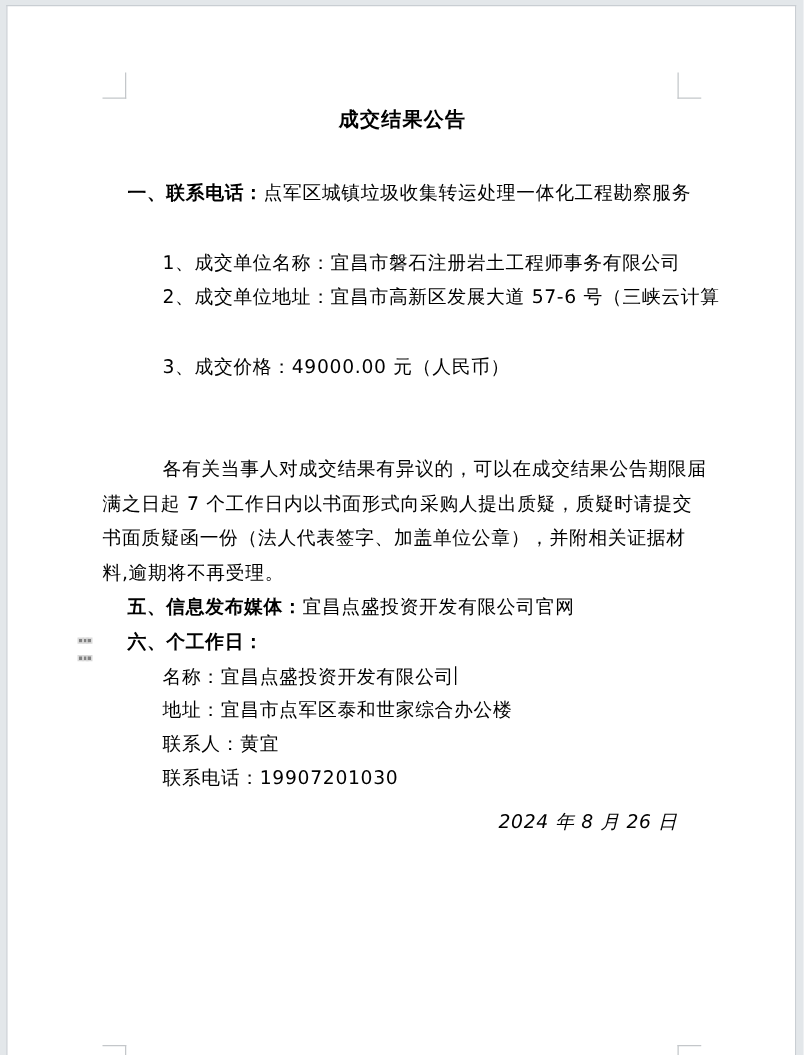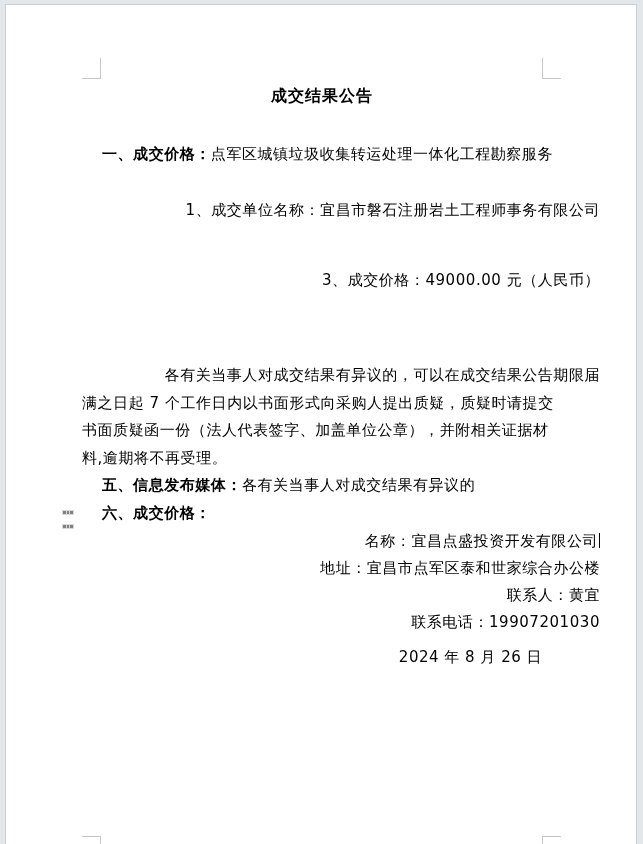--- a/index.html
+++ b/index.html
@@ -35,25 +35,25 @@
     text-align:center;font-size:16px;font-weight:700;letter-spacing:1px;
   }
   .line{
     position:absolute;width:470px;
     font-size:15px;line-height:17px;letter-spacing:0.55px;
     white-space:nowrap;
   }
   .line .b{font-weight:700;}
   .ind0{left:82px;}
   .indh{left:102px;}
-  .indp{left:130px;text-align:right;}
+  .indp{left:130px;}
 
   .date-line{
     position:absolute;left:82px;top:648px;width:460px;
-    text-align:right;font-size:15px;letter-spacing:0.5px;
+    text-align:right;font-size:15px;letter-spacing:0.5px;font-style:italic;
   }
 
   .caret{
     display:inline-block;width:1px;height:15px;
     background:#000;margin-left:1px;vertical-align:-2px;
   }
 
   
   .drag-handle{
     position:absolute;left:63px;top:511px;
@@ -79,29 +79,30 @@
       <i></i>
         <i></i>
         <i></i>
         <i></i>
         <i></i>
         <i></i>
     </div>
 
     <div class="doc-title">成交结果公告</div>
 
-    <div class="line indh" style="top:146px"><span class="b">一、成交价格：</span><span>点军区城镇垃圾收集转运处理一体化工程勘察服务</span></div>
+    <div class="line indh" style="top:146px"><span class="b">一、联系电话：</span><span>点军区城镇垃圾收集转运处理一体化工程勘察服务</span></div>
     <div class="line indp" style="top:202px"><span class="b"></span><span>1、成交单位名称：宜昌市磐石注册岩土工程师事务有限公司</span></div>
-    <div class="line indp" style="top:272px"><span class="b"></span><span>3、成交价格：49000.00 元（人民币）</span></div>
+    <div class="line indp" style="top:229px"><span class="b"></span><span>2、成交单位地址：宜昌市高新区发展大道 57-6 号（三峡云计算</span></div>
+    <div class="line indp" style="top:285px"><span class="b"></span><span>3、成交价格：49000.00 元（人民币）</span></div>
     <div class="line indp" style="top:367px"><span class="b"></span><span>各有关当事人对成交结果有异议的，可以在成交结果公告期限届</span></div>
     <div class="line ind0" style="top:395px"><span class="b"></span><span>满之日起 7 个工作日内以书面形式向采购人提出质疑，质疑时请提交</span></div>
     <div class="line ind0" style="top:450px"><span class="b"></span><span>料,逾期将不再受理。</span></div>
     <div class="line ind0" style="top:422px"><span class="b"></span><span>书面质疑函一份（法人代表签字、加盖单位公章），并附相关证据材</span></div>
-    <div class="line indh" style="top:477px"><span class="b">五、信息发布媒体：</span><span>各有关当事人对成交结果有异议的</span></div>
-    <div class="line indh" style="top:505px"><span class="b">六、成交价格：</span><span></span></div>
+    <div class="line indh" style="top:477px"><span class="b">五、信息发布媒体：</span><span>宜昌点盛投资开发有限公司官网</span></div>
+    <div class="line indh" style="top:505px"><span class="b">六、个工作日：</span><span></span></div>
     <div class="line indp" style="top:533px"><span class="b"></span><span>名称：宜昌点盛投资开发有限公司</span><span class="caret"></span></div>
     <div class="line indp" style="top:587px"><span class="b"></span><span>联系人：黄宜</span></div>
     <div class="line indp" style="top:560px"><span class="b"></span><span>地址：宜昌市点军区泰和世家综合办公楼</span></div>
     <div class="line indp" style="top:614px"><span class="b"></span><span>联系电话：19907201030</span></div>
 
     <div class="date-line">2024 年 8 月 26 日</div>
   </div>
 </div>
 
 </body></html>

